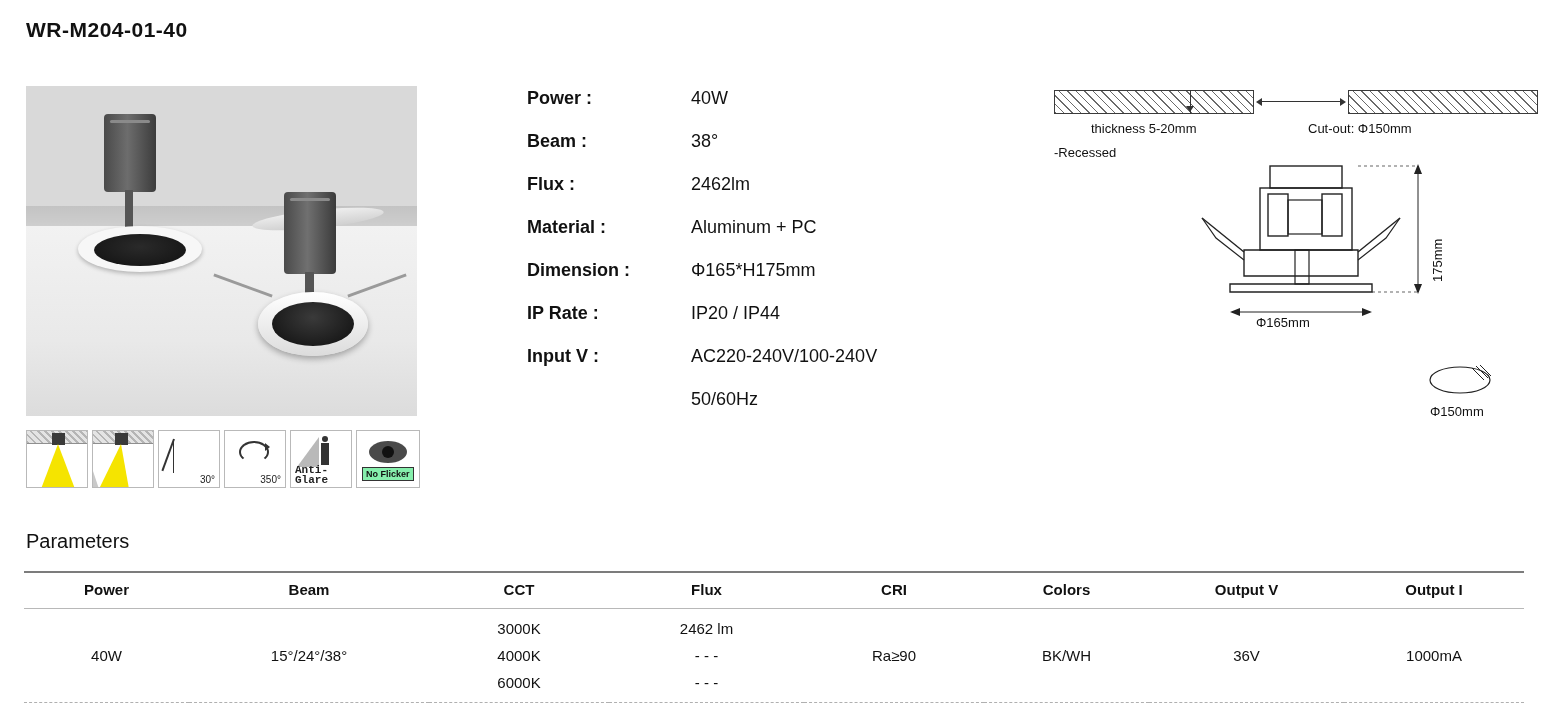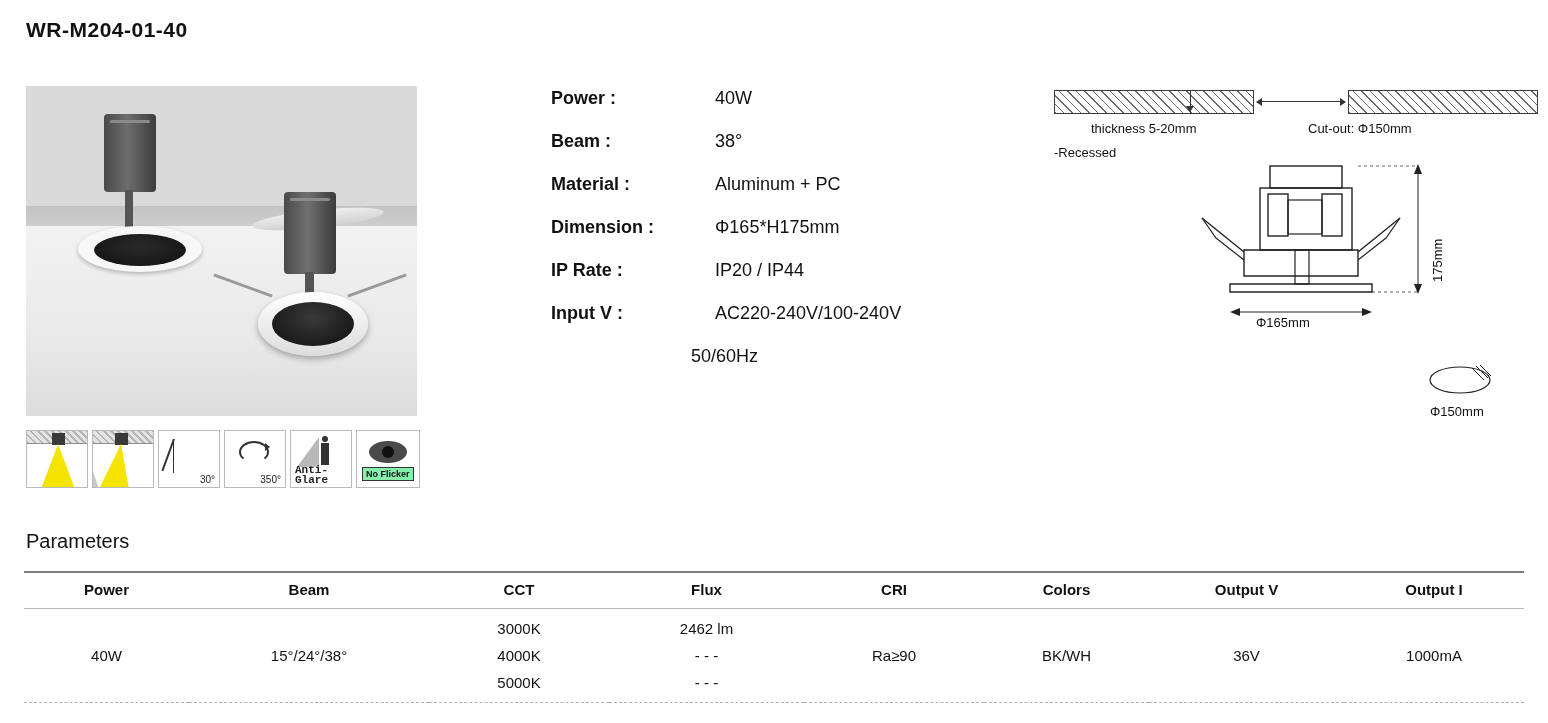--- a/index.html
+++ b/index.html
@@ -175,21 +175,20 @@
   .spec-row {
     display: flex;
     height: 43px;
     align-items: flex-start;
     font-size: 18px;
   }
   .spec-key {
     width: 164px;
     font-weight: bold;
     color: #111;
-    margin-left: 24px;
   }
   .spec-val { color: #111; }
   .spec-cont {
     margin-left: 164px;
     font-size: 18px;
     color: #111;
   }
 
   
   .tech { position: absolute; left: 1040px; top: 82px; width: 500px; height: 340px; }
@@ -307,20 +306,24 @@
   </div>
 
   <div class="specs">
     <div class="spec-row">
       <div class="spec-key">Power :</div>
       <div class="spec-val">40W</div>
     </div>
     <div class="spec-row">
       <div class="spec-key">Beam :</div>
       <div class="spec-val">38°</div>
+    </div>
+    <div class="spec-row">
+      <div class="spec-key">Flux :</div>
+      <div class="spec-val">2462lm</div>
     </div>
     <div class="spec-row">
       <div class="spec-key">Material :</div>
       <div class="spec-val">Aluminum + PC</div>
     </div>
     <div class="spec-row">
       <div class="spec-key">Dimension :</div>
       <div class="spec-val">Φ165*H175mm</div>
     </div>
     <div class="spec-row">
@@ -407,21 +410,21 @@
         </tr>
       </thead>
       <tbody>
         <tr>
           <td>40W</td>
           <td>15°/24°/38°</td>
           <td>
             <div class="stack">
               <div>3000K</div>
               <div>4000K</div>
-              <div>5000K</div>
+              <div>6000K</div>
             </div>
           </td>
           <td>
             <div class="stack">
               <div>2462 lm</div>
               <div>- - -</div>
               <div>- - -</div>
             </div>
           </td>
           <td>Ra≥90</td>

